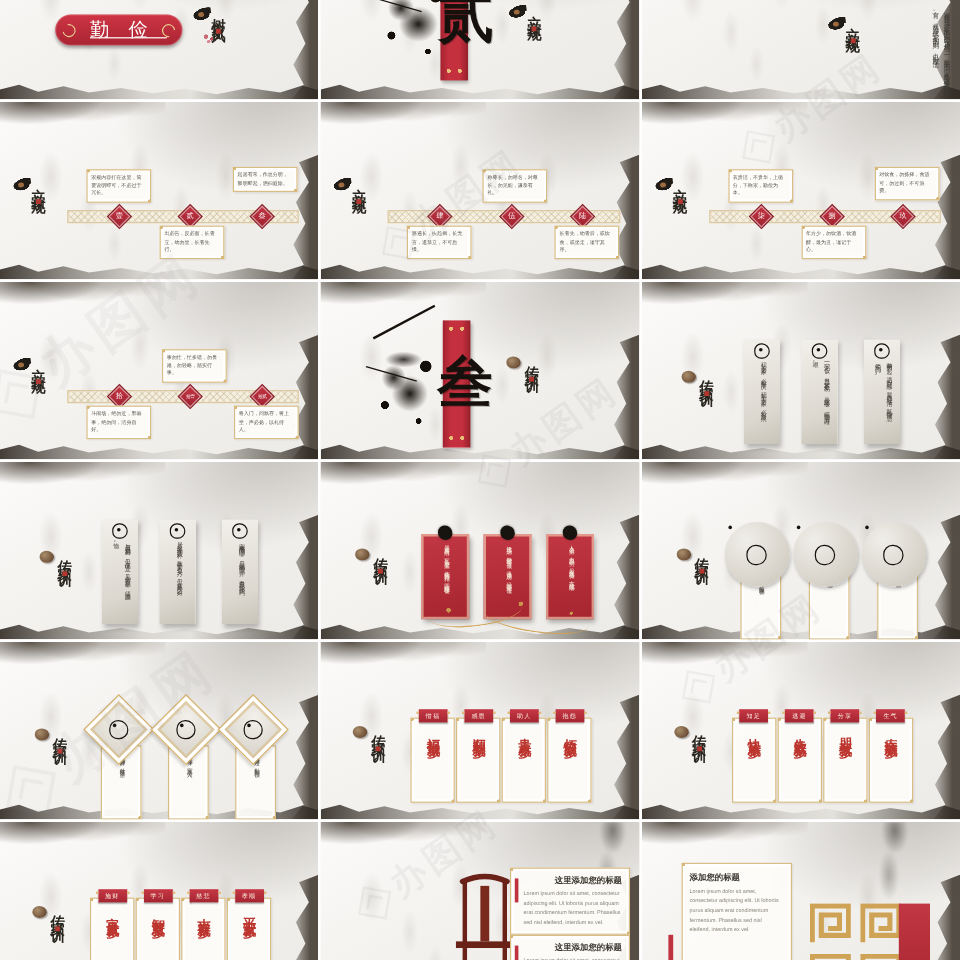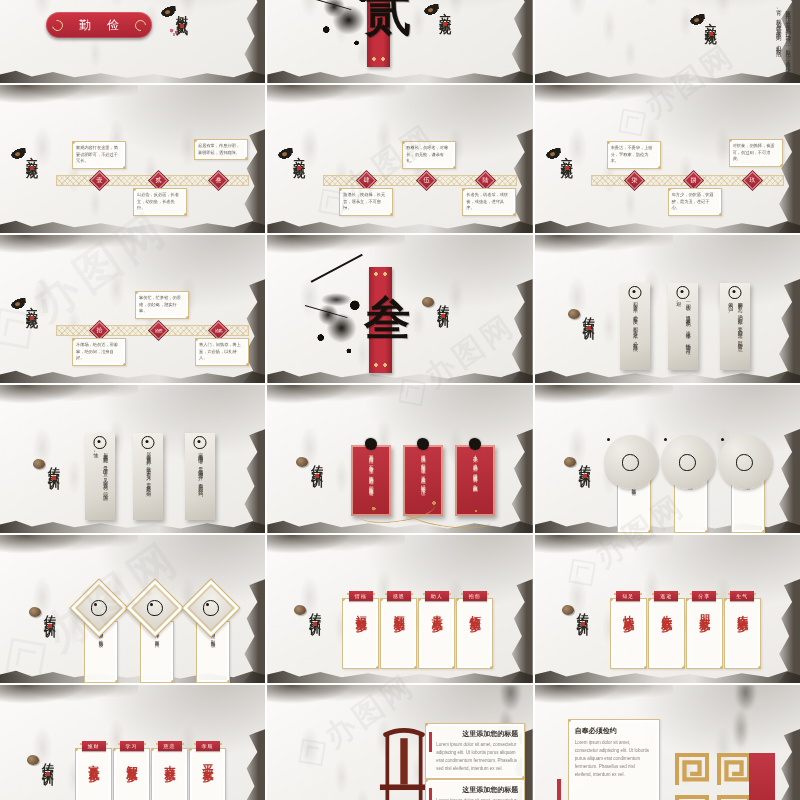--- a/index.html
+++ b/index.html
@@ -43,21 +43,21 @@
   .ink-nut{display:inline-block;width:12px;height:10px;border-radius:50% 55% 50% 50%;
     background:radial-gradient(circle at 35% 35%,#a98e6b,#6f5138 70%,#49331f);box-shadow:1px 1px 1px rgba(0,0,0,.3);}
   .blossom{position:absolute;left:-8px;bottom:-8px;width:12px;height:9px;background:
     radial-gradient(circle 2px at 30% 40%,#c96a76 90%,transparent),
     radial-gradient(circle 1.5px at 70% 60%,#b8505e 90%,transparent),
     radial-gradient(circle 1.5px at 50% 85%,#d98a94 90%,transparent);}
 
   
   .hban{position:absolute;height:26px;border-radius:13px;display:flex;align-items:center;justify-content:center;
     background:linear-gradient(180deg,#cf3544,#a92433);box-shadow:0 2px 3px rgba(0,0,0,.35),inset 0 0 0 1px rgba(255,255,255,.18);
-    color:#fff;font-family:"DejaVu Serif",serif;font-size:12px;letter-spacing:16px;text-indent:16px;}
+    color:#fff;font-family:"DejaVu Serif",serif;font-size:16px;letter-spacing:16px;text-indent:16px;text-decoration:underline;}
   .hban::before,.hban::after{content:"";position:absolute;width:9px;height:9px;border:1px solid #e8c88c;border-left-color:transparent;border-radius:50%;transform:rotate(32deg);}
   .hban::before{left:6px;}  .hban::after{right:6px;transform:rotate(-140deg);}
 
   
   .cover-banner{position:absolute;width:23px;background:linear-gradient(90deg,#a32230,#c5303f 30%,#c5303f 70%,#981f2b);box-shadow:1px 2px 3px rgba(0,0,0,.3);}
   .cover-banner::before,.cover-banner::after{content:"";position:absolute;left:0;right:0;height:6px;background:
     radial-gradient(circle 1.8px at 30% 50%,#e8c27b 92%,transparent),
     radial-gradient(circle 1.8px at 70% 50%,#e8c27b 92%,transparent);}
   .cover-banner::before{top:4px;} .cover-banner::after{bottom:5px;}
   .cover-num{position:absolute;font-family:"DejaVu Serif",serif;font-weight:700;font-size:46px;line-height:1;color:#16110c;text-shadow:1px 1px 0 rgba(0,0,0,.25);}
@@ -626,21 +626,21 @@
     <div class="slide">
   <span class="bg-wash"></span>
   <span class="bg-callig"></span>
   <span class="bg-sweep"></span>
   <span class="bg-mt-tl"></span>
   <span class="bg-mt-r"></span>
 
       <div class="smoke" style="right:40px;"></div>
       <div class="redbar" style="left:22px;top:94px;width:4px;height:44px;"></div>
       <div class="gbox pbox">
-        <div class="ttl" style="font-family:'DejaVu Serif',serif;font-weight:700;font-size:7px;color:#37322b;margin-bottom:3px;">自奉必须俭约</div>
+        <div class="ttl" style="font-family:'DejaVu Serif',serif;font-weight:700;font-size:7px;color:#37322b;margin-bottom:3px;">添加您的标题</div>
         <div class="bd" style="font-size:4.5px;line-height:1.75;color:#8a857d;font-family:'Liberation Sans',sans-serif;">Lorem ipsum dolor sit amet, consectetur adipiscing elit. Ut lobortis purus aliquam erat condimentum fermentum. Phasellus sed nisl eleifend, interdum ex vel.</div>
 
       </div>
       <div class="frets">
         <svg class="fret" viewBox="0 0 36 36">
             <path d="M2 34 V2 H34 V28 H10 V10 H26 V22 H16" fill="none" stroke="#cfa355" stroke-width="4.5"></path>
           </svg>
         <svg class="fret" viewBox="0 0 36 36">
             <path d="M2 34 V2 H34 V28 H10 V10 H26 V22 H16" fill="none" stroke="#cfa355" stroke-width="4.5"></path>
           </svg>

